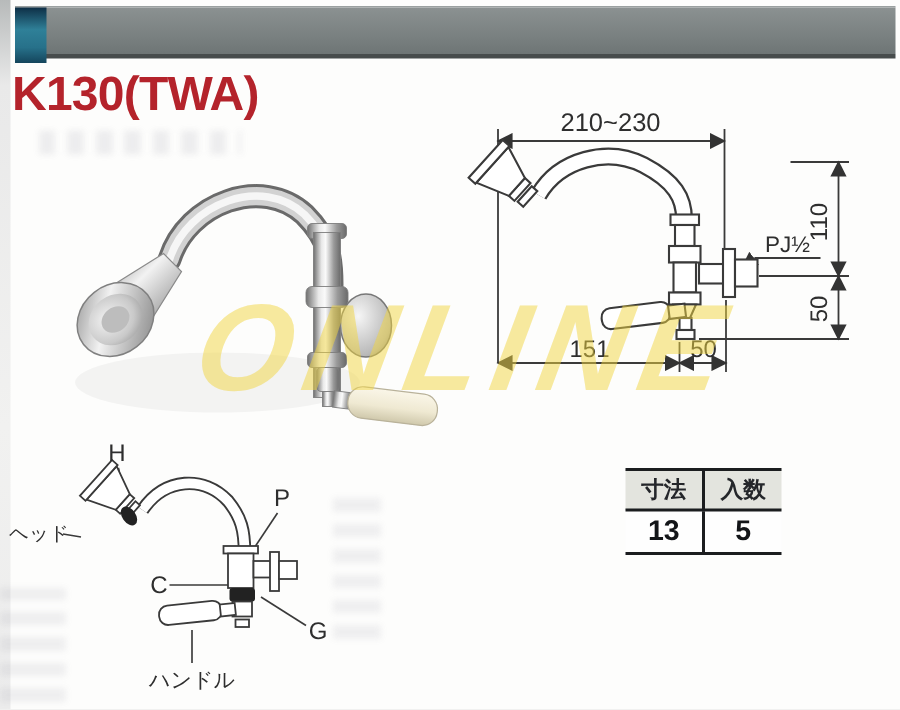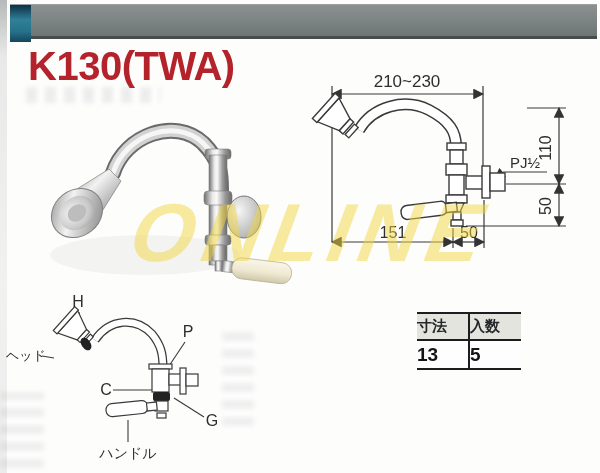--- a/index.html
+++ b/index.html
@@ -22,40 +22,40 @@
     position:absolute;left:10px;top:5px;width:21px;height:37px;
     background:linear-gradient(180deg,#0e2f46,#2f8098 40%,#27718a 72%,#14455c);
   }
   .header-title{
     position:absolute;left:42px;top:6px;
     font-size:21px;font-weight:bold;color:#ffffff;letter-spacing:1.5px;
     text-shadow:1px 1px 0 #565b5b;white-space:nowrap;
   }
   .model-code{
     position:absolute;left:8px;top:44px;
-    font-size:40px;font-weight:bold;color:#b4232b;letter-spacing:-0.5px;margin-left:20px;
+    font-size:32px;font-weight:bold;color:#b4232b;letter-spacing:-0.5px;
   }
   .watermark{
     position:absolute;left:132px;top:186px;z-index:5;
     font-size:82px;font-weight:bold;font-style:italic;letter-spacing:8px;
     color:rgba(242,214,64,0.50);transform:skewX(-10deg);
     white-space:nowrap;pointer-events:none;
   }
   .bleed{position:absolute;filter:blur(2px);opacity:.6;}
   .bleed.h{background:repeating-linear-gradient(90deg,rgba(135,135,150,.22) 0 11px,transparent 11px 19px);}
   .bleed.v{background:repeating-linear-gradient(0deg,rgba(135,135,150,.20) 0 9px,transparent 9px 17px);}
   .photo-svg{position:absolute;left:25px;top:95px;}
   .tech-svg{position:absolute;left:303px;top:60px;}
   .parts-svg{position:absolute;left:2px;top:290px;}
   .tech-svg text,.parts-svg text{fill:#2e2e2e;}
   .spec-table{
     position:absolute;left:417px;top:312px;border-collapse:collapse;
   }
   .spec-table td{
-    width:52px;text-align:left;padding:0;box-sizing:border-box;
+    width:52px;text-align:center;padding:0;box-sizing:border-box;
     border-left:none;border-right:none;
   }
   .spec-table .hdr td{
     height:27px;background:#e3e4de;font-size:15px;font-weight:bold;color:#24262a;
     border-top:2px solid #1b1d1f;border-bottom:2px solid #1b1d1f;
   }
   .spec-table .val td{
     height:29px;background:#fefefe;font-size:19px;font-weight:bold;color:#131518;
     border-bottom:2px solid #1b1d1f;
   }

